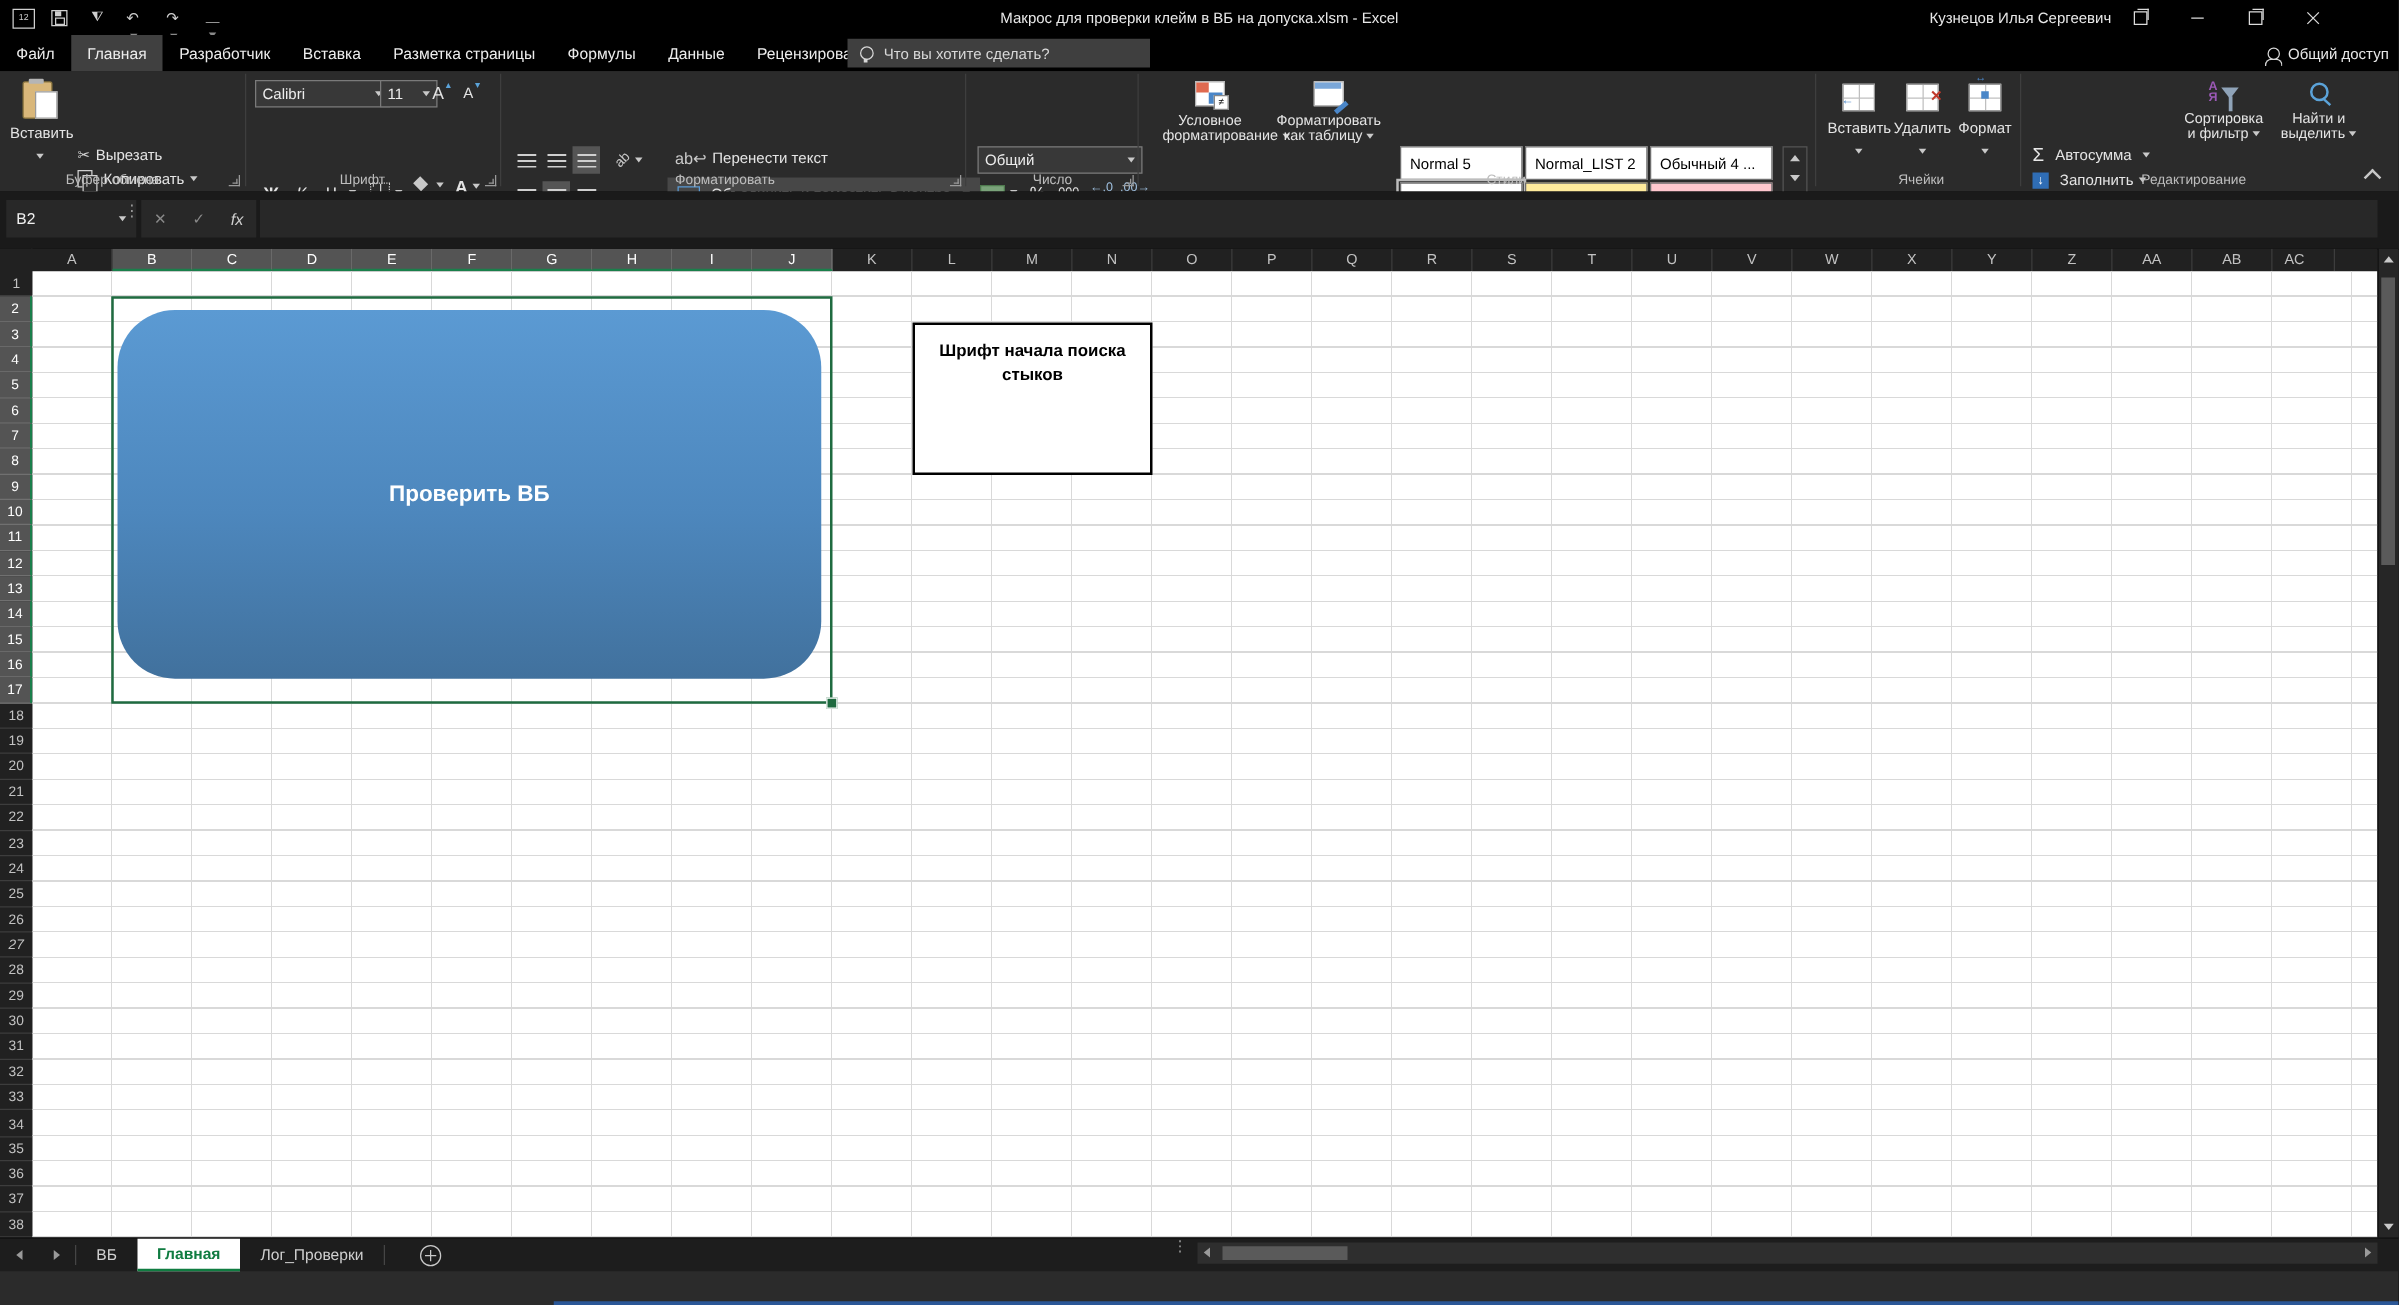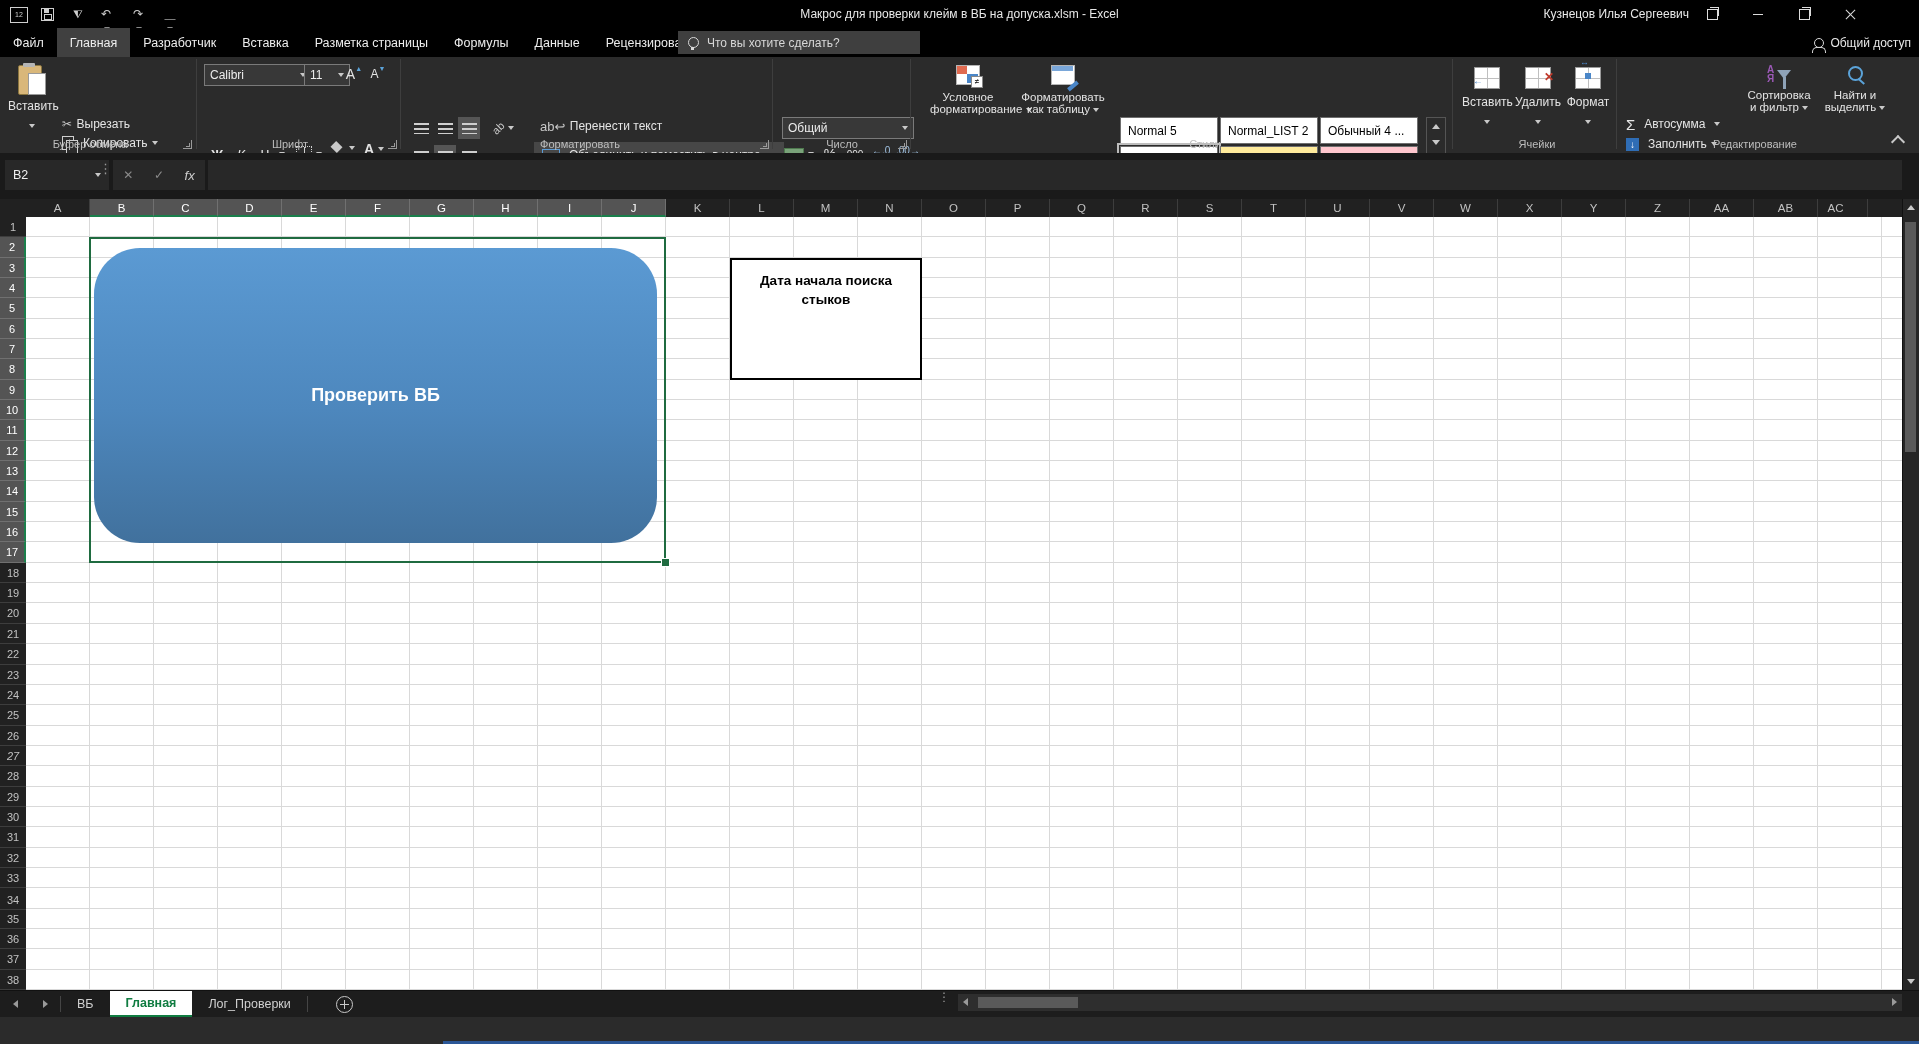--- a/index.html
+++ b/index.html
@@ -472,21 +472,21 @@
       <div class="rowhead" style="top: 673px; height: 20.342px; line-height: 20.342px;">34</div>
       <div class="rowhead" style="top: 691.628px; height: 20.342px; line-height: 20.342px;">35</div>
       <div class="rowhead" style="top: 711.97px; height: 20.342px; line-height: 20.342px;">36</div>
       <div class="rowhead" style="top: 732.312px; height: 20.342px; line-height: 20.342px;">37</div>
       <div class="rowhead" style="top: 752.654px; height: 20.342px; line-height: 20.342px;">38</div>
     </div>
   <div class="abs" id="gridbg"></div>
 
   <div class="abs" id="datebox">
     <div class="cell2">
-      <span>Дата начала поиска</span>
+      <span>Шрифт начала поиска</span>
         <span>стыков</span>
     </div>
   </div>
 
   <div class="abs" id="selrect"></div>
   <div class="abs" id="shape">
     <span>Проверить ВБ</span>
   </div>
   <div class="abs" id="fillhandle"></div>
 

